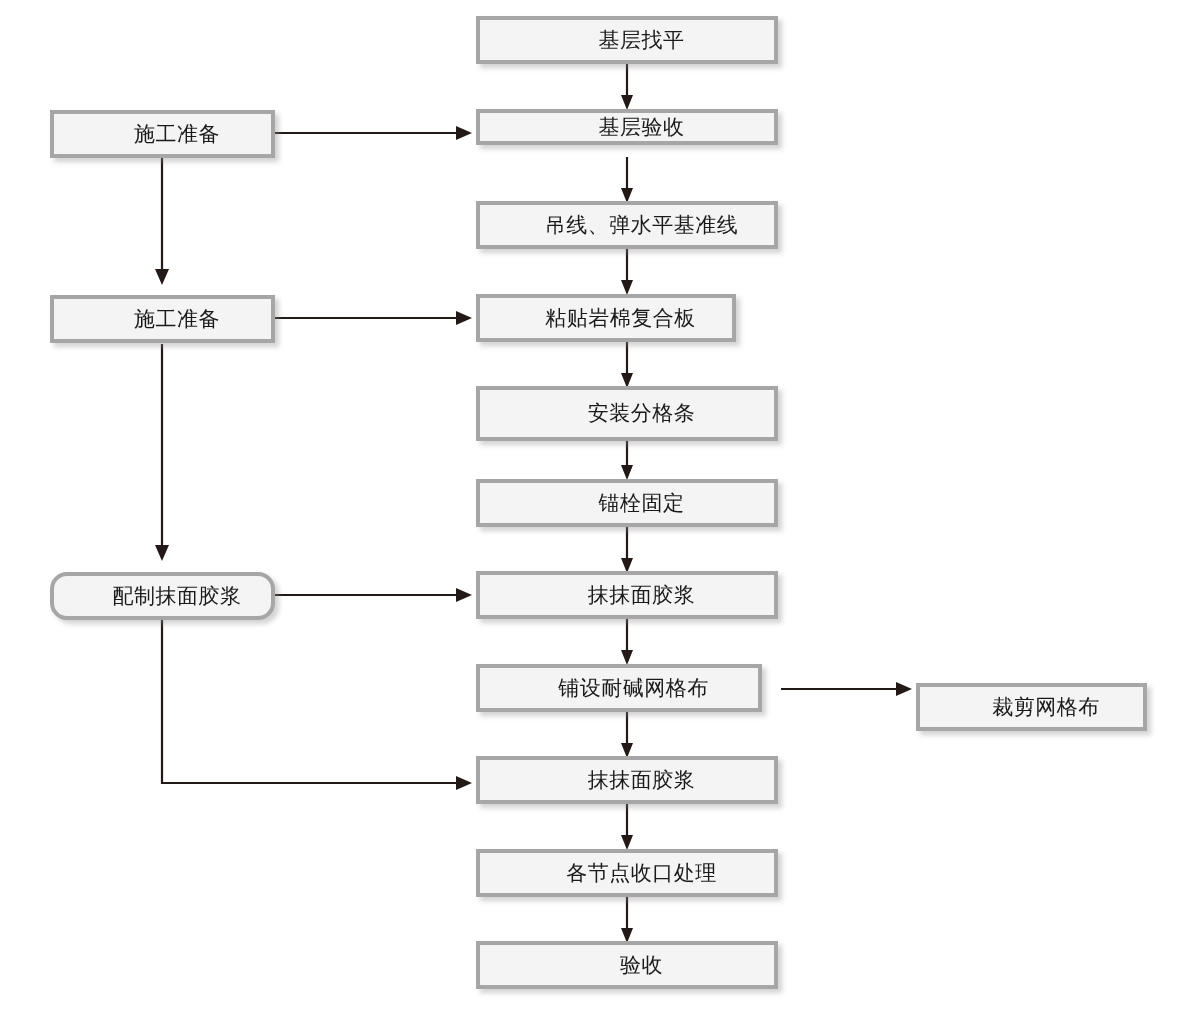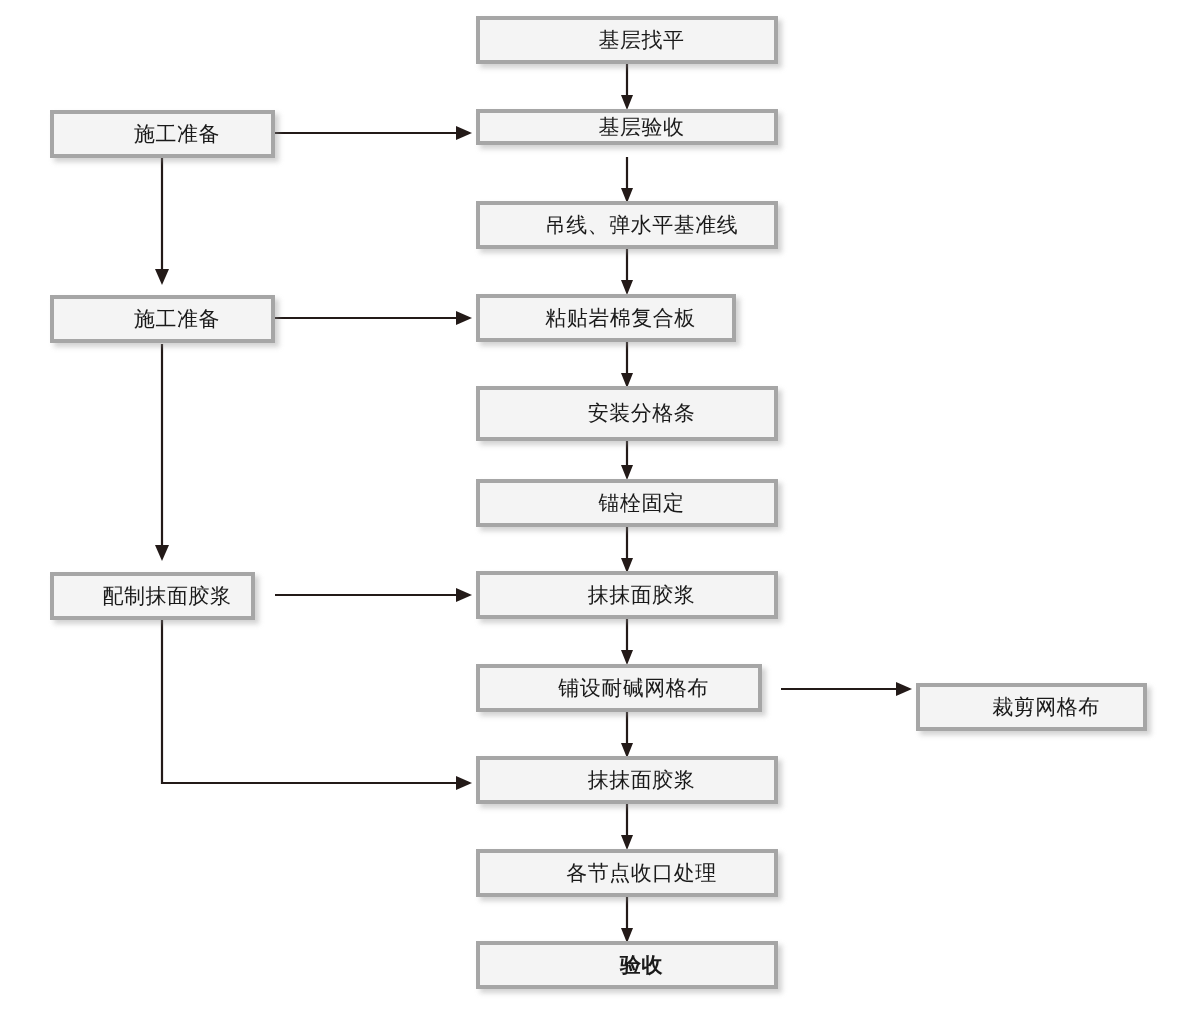--- a/index.html
+++ b/index.html
@@ -141,21 +141,21 @@
   </svg>
 
   <div class="node" style="left:50px; top:110px; width:225px; height:48px;">
     <span class="node-label">施工准备</span>
   </div>
 
   <div class="node" style="left:50px; top:295px; width:225px; height:48px;">
     <span class="node-label">施工准备</span>
   </div>
 
-  <div class="node" style="left:50px; top:572px; width:205px; height:48px;">
+  <div class="node" style="left:50px; top:572px; width:225px; height:48px;border-radius:17px;">
     <span class="node-label">配制抹面胶浆</span>
   </div>
 
   <div class="node" style="left:476px; top:16px; width:302px; height:48px;">
     <span class="node-label">基层找平</span>
   </div>
 
   <div class="node" style="left:476px; top:109px; width:302px; height:36px;">
     <span class="node-label">基层验收</span>
   </div>
@@ -185,21 +185,21 @@
   </div>
 
   <div class="node" style="left:476px; top:756px; width:302px; height:48px;">
     <span class="node-label">抹抹面胶浆</span>
   </div>
 
   <div class="node" style="left:476px; top:849px; width:302px; height:48px;">
     <span class="node-label">各节点收口处理</span>
   </div>
 
-  <div class="node" style="left:476px; top:941px; width:302px; height:48px;font-weight:bold;">
+  <div class="node" style="left:476px; top:941px; width:302px; height:48px;">
     <span class="node-label">验收</span>
   </div>
 
   <div class="node" style="left:916px; top:683px; width:231px; height:48px;">
     <span class="node-label">裁剪网格布</span>
   </div>
 
 </div>
 
 </body></html>

